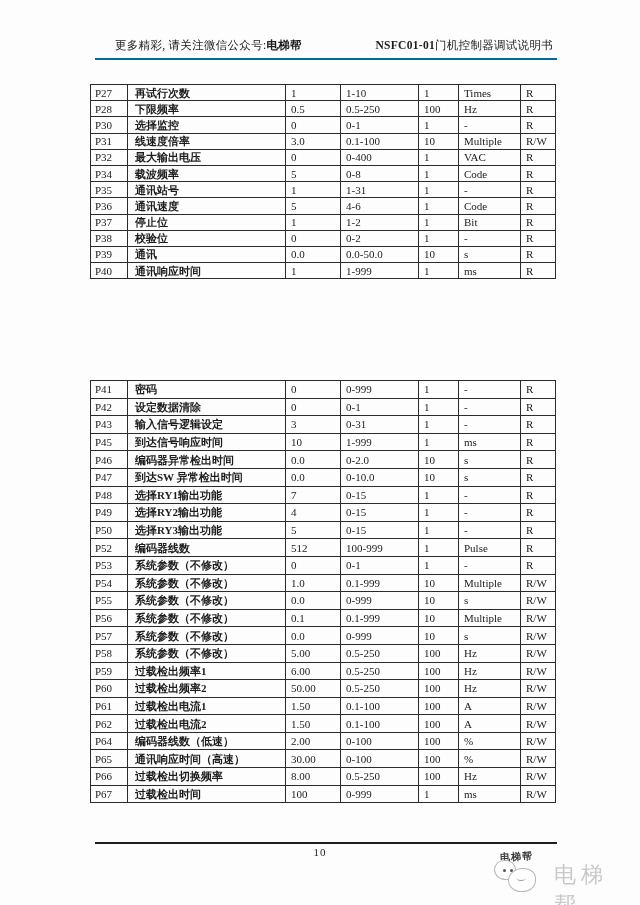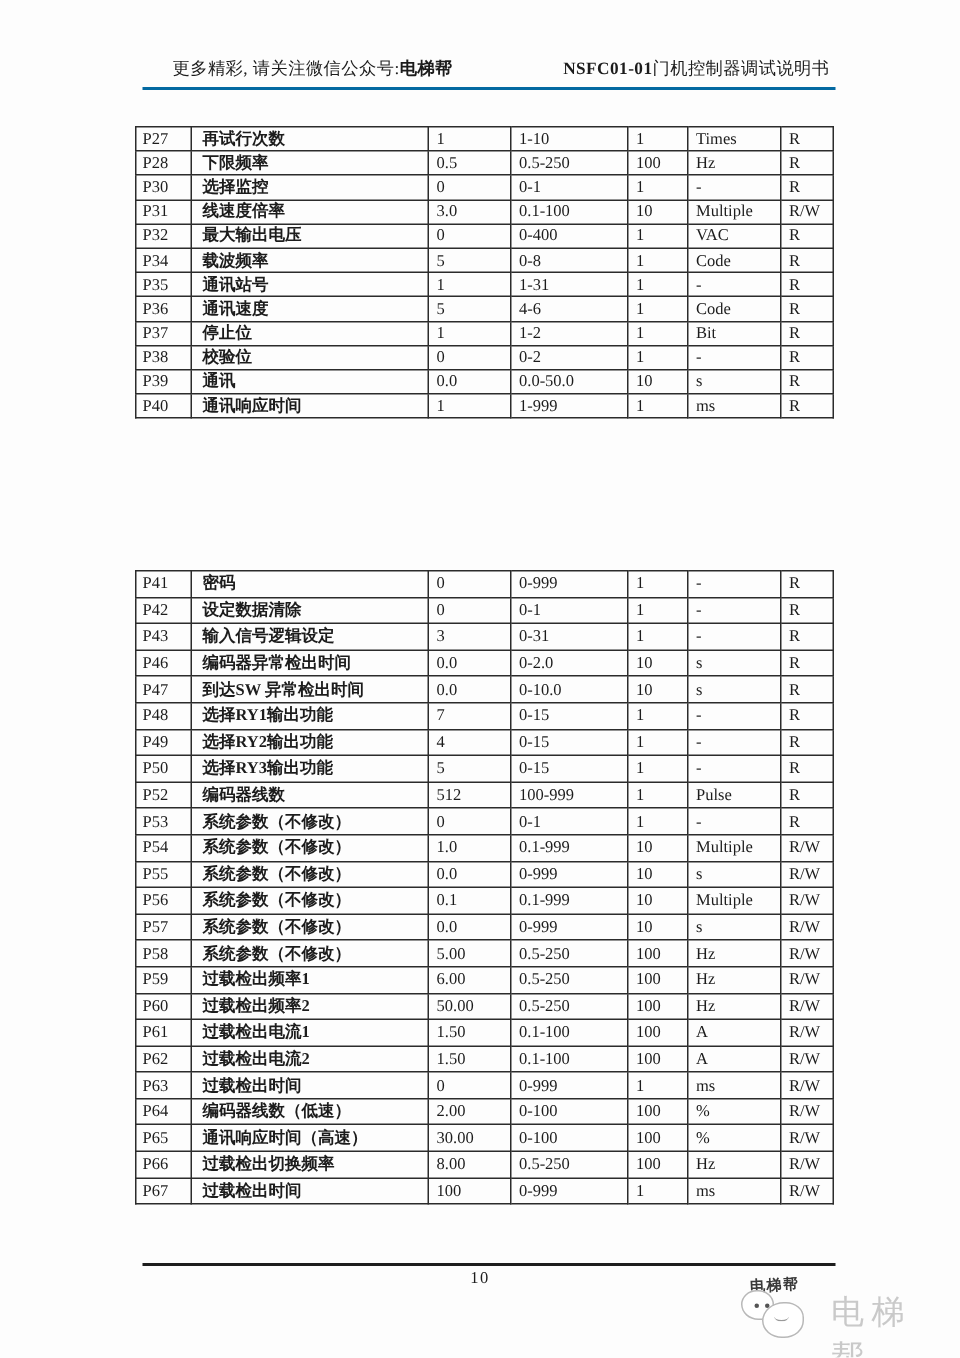--- a/index.html
+++ b/index.html
@@ -240,20 +240,29 @@
       <tr>
         <td class="c-code">P43</td>
         <td class="c-name">输入信号逻辑设定</td>
         <td class="c-default">3</td>
         <td class="c-range">0-31</td>
         <td class="c-mult">1</td>
         <td class="c-unit">-</td>
         <td class="c-rw">R</td>
       </tr>
       <tr>
+        <td class="c-code">P45</td>
+        <td class="c-name">到达信号响应时间</td>
+        <td class="c-default">10</td>
+        <td class="c-range">1-999</td>
+        <td class="c-mult">1</td>
+        <td class="c-unit">ms</td>
+        <td class="c-rw">R</td>
+      </tr>
+      <tr>
         <td class="c-code">P46</td>
         <td class="c-name">编码器异常检出时间</td>
         <td class="c-default">0.0</td>
         <td class="c-range">0-2.0</td>
         <td class="c-mult">10</td>
         <td class="c-unit">s</td>
         <td class="c-rw">R</td>
       </tr>
       <tr>
         <td class="c-code">P47</td>
@@ -381,29 +390,20 @@
         <td class="c-unit">A</td>
         <td class="c-rw">R/W</td>
       </tr>
       <tr>
         <td class="c-code">P62</td>
         <td class="c-name">过载检出电流2</td>
         <td class="c-default">1.50</td>
         <td class="c-range">0.1-100</td>
         <td class="c-mult">100</td>
         <td class="c-unit">A</td>
-        <td class="c-rw">R/W</td>
-      </tr>
-      <tr>
-        <td class="c-code">P63</td>
-        <td class="c-name">过载检出时间</td>
-        <td class="c-default">0</td>
-        <td class="c-range">0-999</td>
-        <td class="c-mult">1</td>
-        <td class="c-unit">ms</td>
         <td class="c-rw">R/W</td>
       </tr>
       <tr>
         <td class="c-code">P64</td>
         <td class="c-name">编码器线数（低速）</td>
         <td class="c-default">2.00</td>
         <td class="c-range">0-100</td>
         <td class="c-mult">100</td>
         <td class="c-unit">%</td>
         <td class="c-rw">R/W</td>

